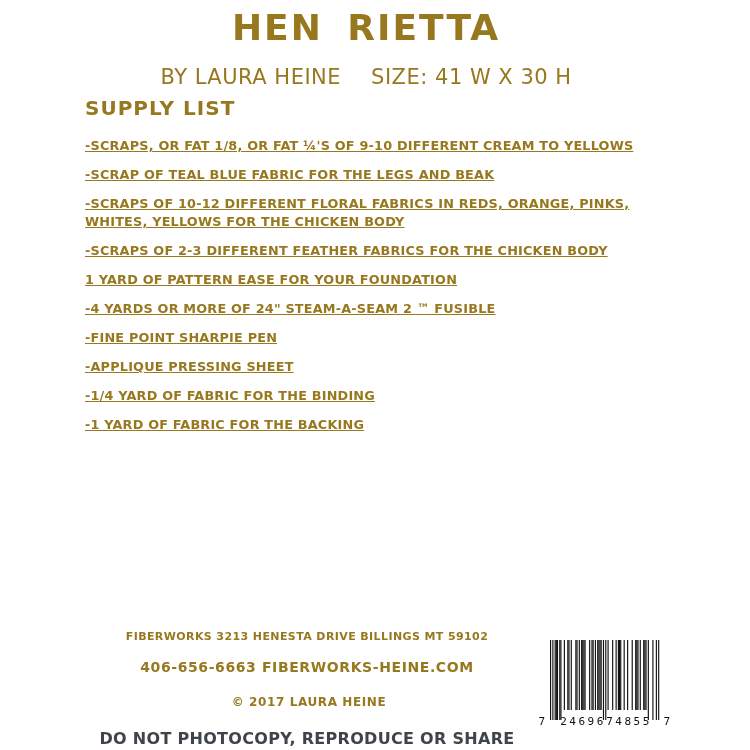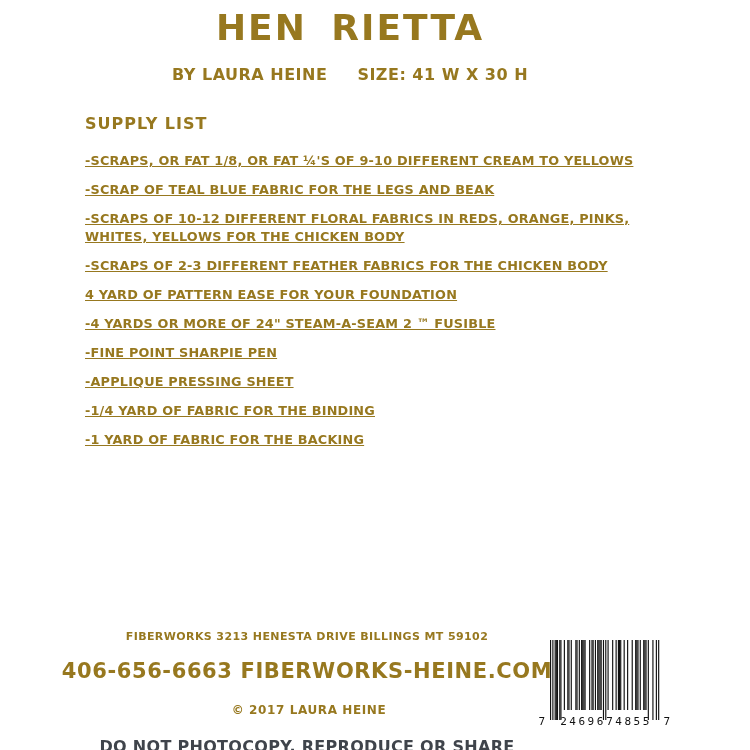--- a/index.html
+++ b/index.html
@@ -12,51 +12,51 @@
   .page {
     position: relative;
     width: 750px; height: 750px;
     background: #ffffff;
     color: #97781f;
   }
 
   
   .header {
     position: absolute;
-    top: 8px; left: 0;
+    top: 8px; left: 16px;
     width: 700px;
     text-align: center;
   }
   .title {
     margin: 0;
     font-size: 36px;
     font-weight: bold;
     letter-spacing: 2px;
     line-height: 40px;
     word-spacing: 10px;
   }
   .subtitle {
     margin-top: 17px;
     display: flex;
     justify-content: center;
     gap: 30px;
-    font-size: 16px;
-    font-weight: bold;
+    font-size: 21px;
+    font-weight: normal;
     letter-spacing: 0.5px;
   }
 
   
   .supply {
     position: absolute;
     top: 97px; left: 85px;
     width: 558px;
   }
   .supply-heading {
-    margin: 15px 0 17px 0;
-    font-size: 16px;
+    margin: 0 0 17px 0;
+    font-size: 20px;
     font-weight: bold;
     letter-spacing: 1px;
     line-height: 23px;
   }
   .supply-item {
     margin: 0 0 11px 0;
     font-size: 12.8px;
     font-weight: bold;
     letter-spacing: 0.2px;
     line-height: 18px;
@@ -70,21 +70,21 @@
     width: 614px;
     text-align: center;
     font-weight: bold;
   }
   .footer-address {
     font-size: 11px;
     letter-spacing: 0.4px;
     margin: 0 0 16px 0;
   }
   .footer-phone {
-    font-size: 21px;
+    font-size: 14px;
     letter-spacing: 0.6px;
     margin: 0;
     text-align: center;
   }
   .footer-copyright {
     font-size: 12px;
     letter-spacing: 0.6px;
     margin: 20px 0 0 4px;
   }
   .footer-notice {
@@ -120,21 +120,21 @@
       <span>SIZE: 41 W X 30 H</span>
     </div>
   </div>
 
   <div class="supply">
     <h2 class="supply-heading">SUPPLY LIST</h2>
     <p class="supply-item">-SCRAPS, OR FAT 1/8, OR FAT ¼'S OF 9-10 DIFFERENT CREAM TO YELLOWS</p>
     <p class="supply-item">-SCRAP OF TEAL BLUE FABRIC FOR THE LEGS AND BEAK</p>
     <p class="supply-item">-SCRAPS OF 10-12 DIFFERENT FLORAL FABRICS IN REDS, ORANGE, PINKS, WHITES, YELLOWS FOR THE CHICKEN BODY</p>
     <p class="supply-item">-SCRAPS OF 2-3 DIFFERENT FEATHER FABRICS FOR THE CHICKEN BODY</p>
-    <p class="supply-item">4 YARD OF PATTERN EASE FOR YOUR FOUNDATION</p>
+    <p class="supply-item">1 YARD OF PATTERN EASE FOR YOUR FOUNDATION</p>
     <p class="supply-item">-4 YARDS OR MORE OF 24" STEAM-A-SEAM 2 ™ FUSIBLE</p>
     <p class="supply-item">-FINE POINT SHARPIE PEN</p>
     <p class="supply-item">-APPLIQUE PRESSING SHEET</p>
     <p class="supply-item">-1/4 YARD OF FABRIC FOR THE BINDING</p>
     <p class="supply-item">-1 YARD OF FABRIC FOR THE BACKING</p>
   </div>
 
   <div class="footer">
     <p class="footer-address">FIBERWORKS 3213 HENESTA DRIVE BILLINGS MT 59102</p>
     <p class="footer-phone">406-656-6663 FIBERWORKS-HEINE.COM</p>

